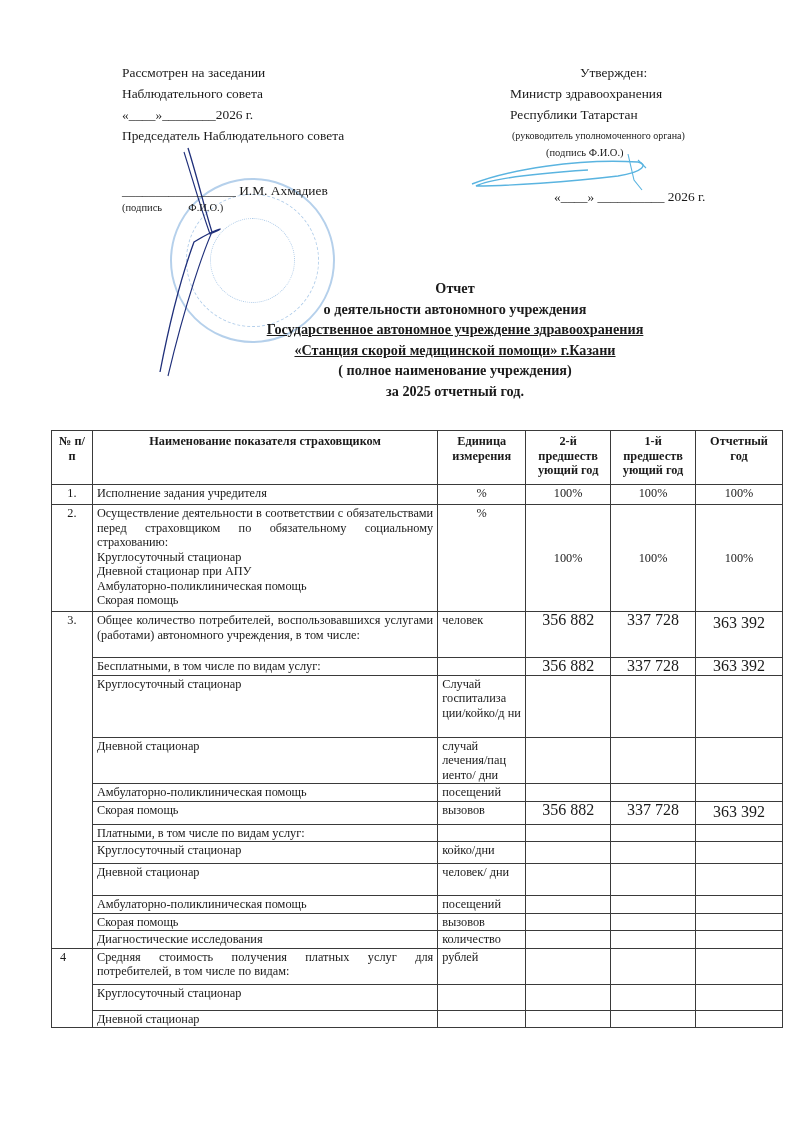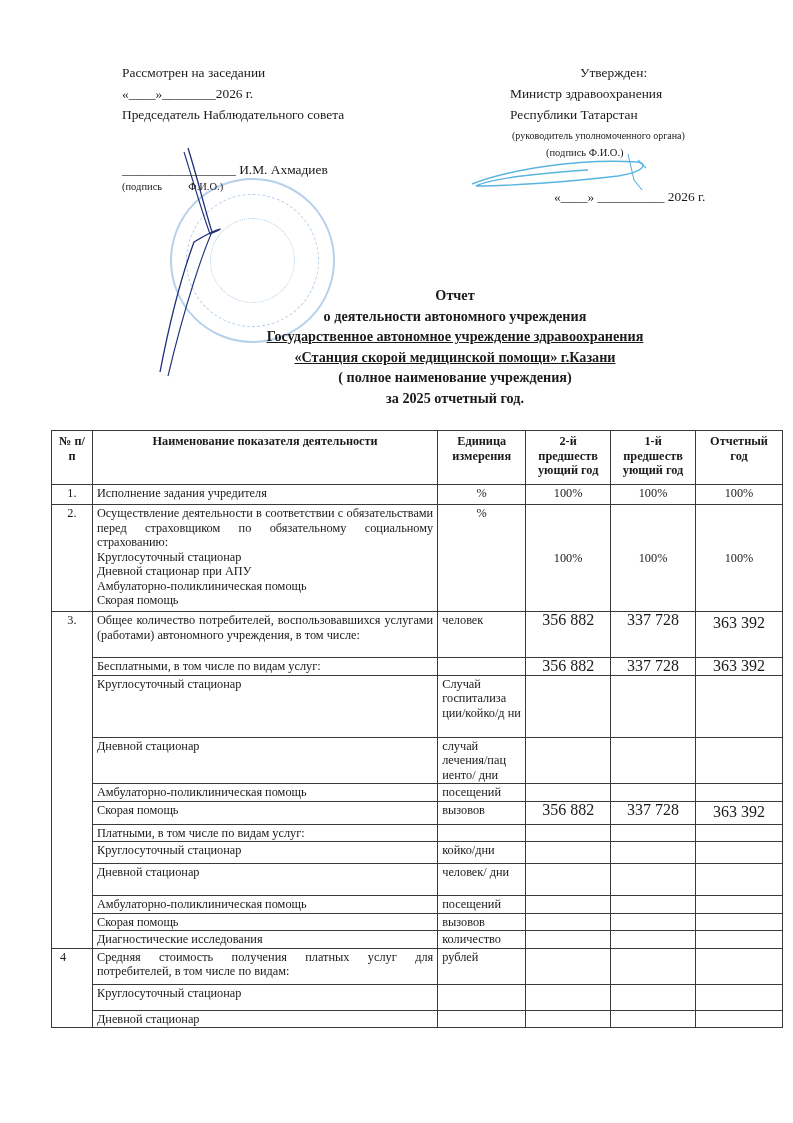--- a/index.html
+++ b/index.html
@@ -11,21 +11,21 @@
   .left-block .sign-row { margin-top: 34px; }
   .small { font-size: 10.5px; line-height: 14px; }
 
   .right-block { left: 510px; top: 62px; font-size: 13.4px; line-height: 21px; }
   .right-block .approved { padding-left: 70px; }
   .right-block .role-note { font-size: 10px; padding-left: 2px; }
   .right-block .sign-row { margin-top: 34px; padding-left: 14px; }
   .right-block .sign-note { padding-left: 36px; font-size: 10.5px; line-height: 14px; }
   .right-block .date-row { margin-top: 26px; padding-left: 44px; }
 
-  .title-block { left: 220px; top: 285px; width: 470px; text-align: center; font-weight: bold; font-size: 14.2px; line-height: 20.5px; }
+  .title-block { left: 220px; top: 278px; width: 470px; text-align: center; font-weight: bold; font-size: 14.2px; line-height: 20.5px; }
   .title-block .ul { text-decoration: underline; }
 
   .stamp { left: 170px; top: 178px; width: 165px; height: 165px; border-radius: 50%;
            border: 2px solid rgba(90,150,210,0.45); }
   .stamp::before { content: ""; position: absolute; left: 14px; top: 14px; right: 14px; bottom: 14px;
            border-radius: 50%; border: 1.5px dashed rgba(90,150,210,0.45); }
   .stamp::after { content: ""; position: absolute; left: 38px; top: 38px; right: 38px; bottom: 38px;
            border-radius: 50%; border: 1px dotted rgba(90,150,210,0.5); }
 
   table.report { position: absolute; left: 51px; top: 430px; width: 732px; border-collapse: collapse;
@@ -50,20 +50,21 @@
   <path d="M38 8 C48 40, 55 70, 62 92 C58 94, 52 97, 44 102 C30 140, 20 180, 10 232" stroke="#1f2f7a" stroke-width="1.3" fill="none"></path>
   <path d="M34 12 C44 44, 52 72, 60 94 C70 90, 76 86, 62 92 C54 110, 36 160, 18 236" stroke="#1f2f7a" stroke-width="1.1" fill="none"></path>
 </svg>
 <svg class="abs" style="left:468px;top:150px;" width="200" height="60">
   <path d="M4 34 C40 20, 110 8, 170 12 C180 14, 176 22, 150 26 C100 32, 40 36, 8 36 C20 30, 60 24, 120 20" stroke="#5ab4e0" stroke-width="1.4" fill="none"></path>
   <path d="M160 4 L166 30 L174 40 M170 10 L178 18" stroke="#5ab4e0" stroke-width="1.1" fill="none"></path>
 </svg>
 
 <div class="abs left-block">
   <div>Рассмотрен на заседании</div>
+  <div>Наблюдательного совета</div>
   <div>«____»________2026 г.</div>
   <div>Председатель Наблюдательного совета</div>
   <div class="sign-row">_________________ И.М. Ахмадиев</div>
   <div class="small" style="white-space:pre;">(подпись          Ф.И.О.)</div>
 </div>
 
 <div class="abs right-block">
   <div class="approved">Утвержден:</div>
   <div>Министр здравоохранения</div>
   <div>Республики Татарстан</div>
@@ -78,21 +79,21 @@
   <div class="ul">Государственное автономное учреждение здравоохранения</div>
   <div class="ul">«Станция скорой медицинской помощи» г.Казани</div>
   <div>( полное наименование учреждения)</div>
   <div>за 2025 отчетный год.</div>
 </div>
 
 <table class="report">
   <tbody>
       <tr style="height:54px;">
     <th class="c-no">№ п/п</th>
-    <th class="c-name">Наименование показателя деятельности</th>
+    <th class="c-name">Наименование показателя страховщиком</th>
     <th class="c-unit">Единица измерения</th>
     <th class="c-val">2-й предшеств ующий год</th>
     <th class="c-val">1-й предшеств ующий год</th>
     <th class="c-last">Отчетный год</th>
   </tr>
 
   <tr style="height:20px;">
     <td class="c-no">1.</td>
     <td>Исполнение задания учредителя</td>
     <td style="text-align:center;">%</td>

